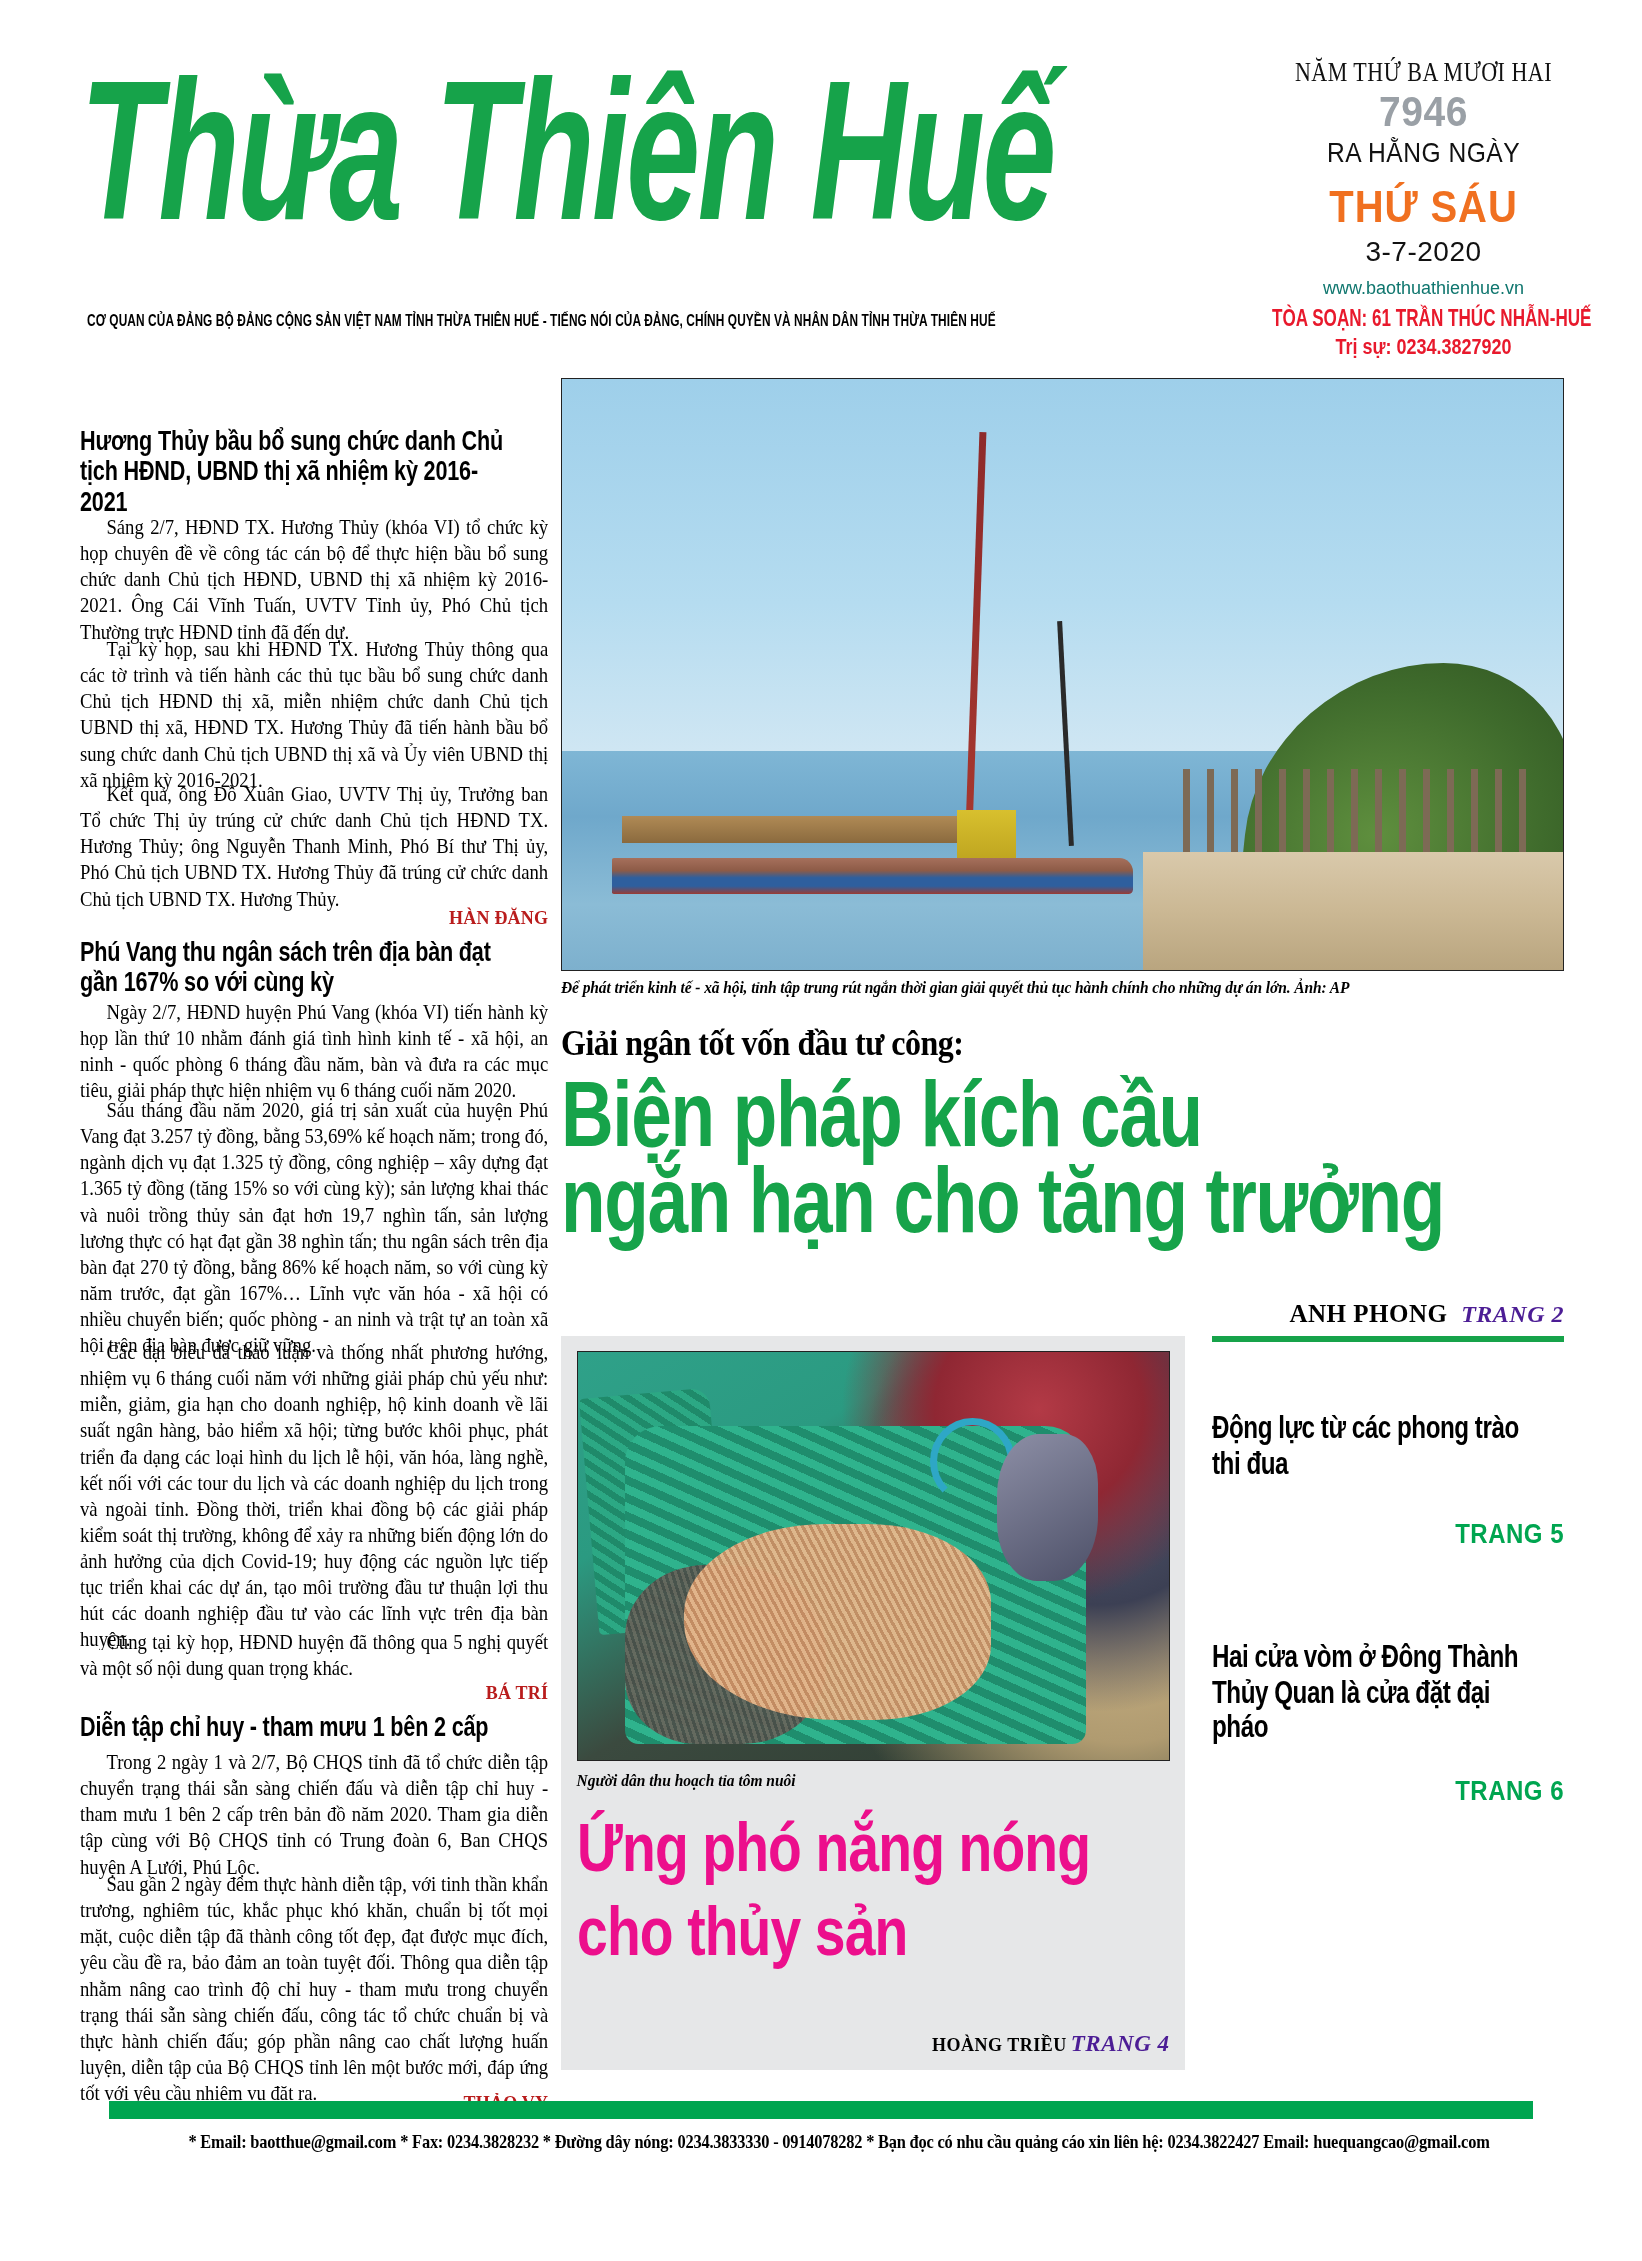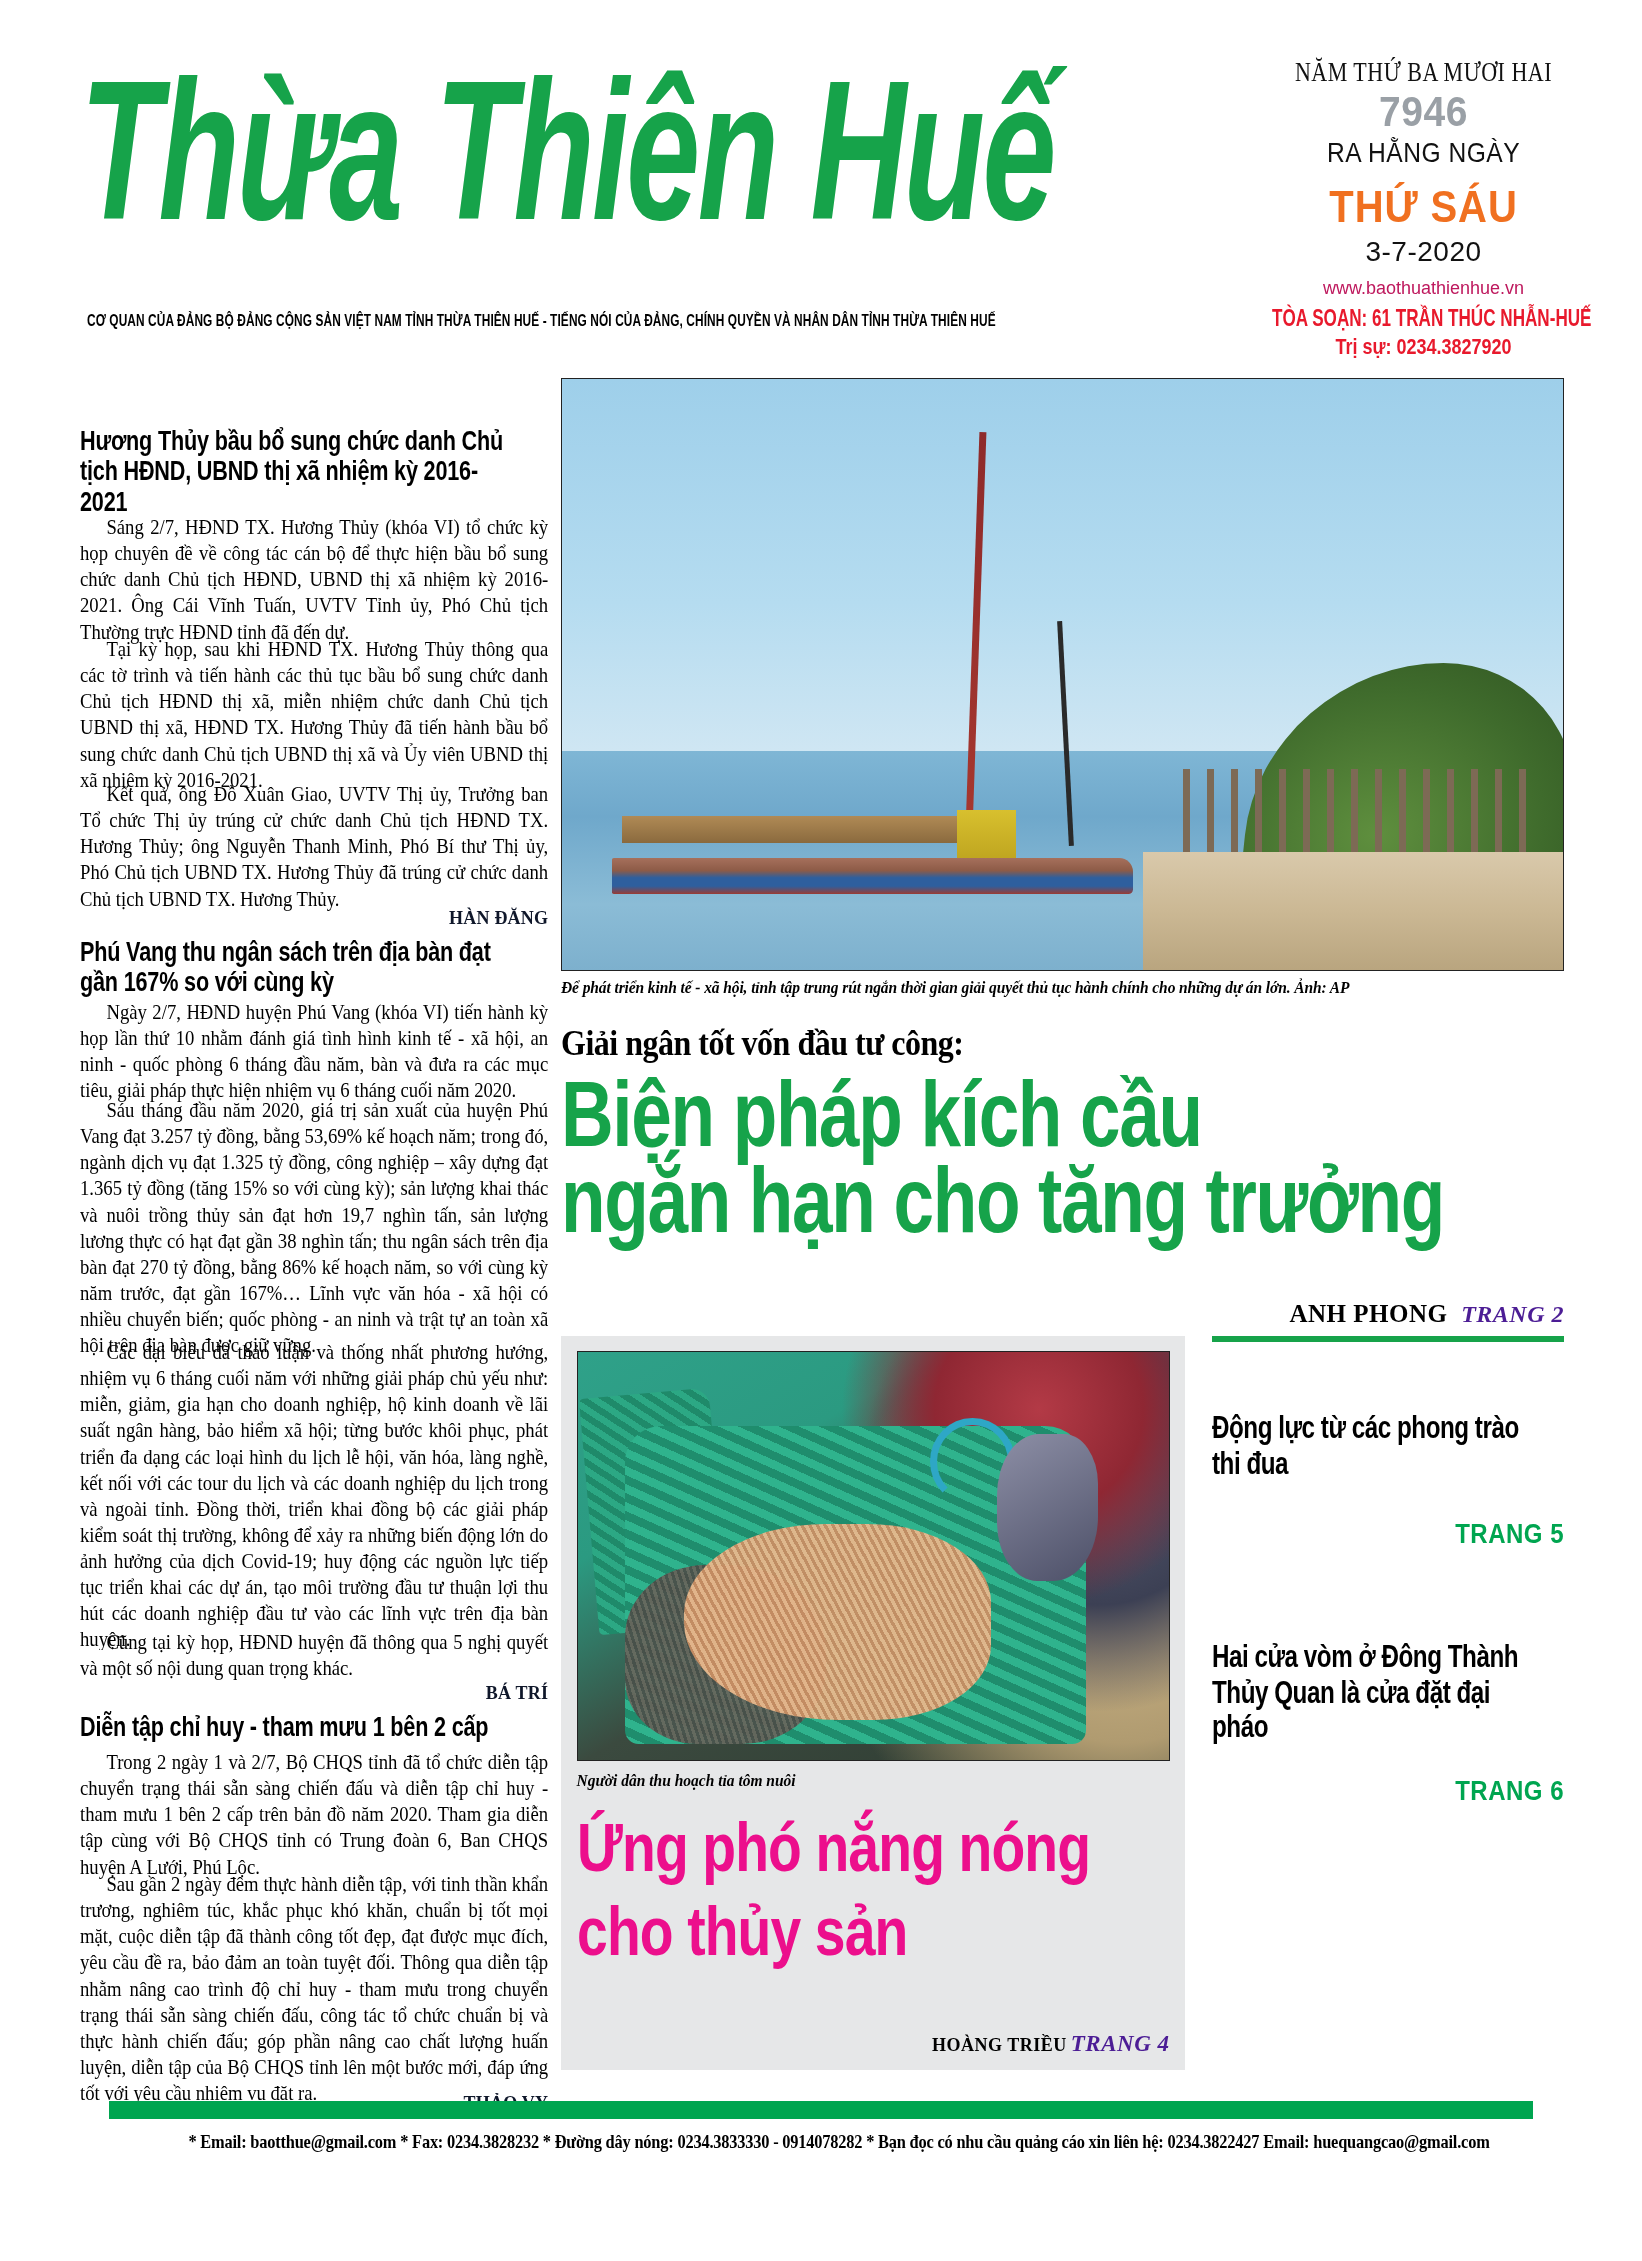--- a/index.html
+++ b/index.html
@@ -102,21 +102,21 @@
   .mr-date {
     font-family: "Liberation Sans", sans-serif;
     font-size: 28px;
     color: #111;
     letter-spacing: 0.5px;
     margin-bottom: 10px;
   }
   .mr-web {
     font-family: "Liberation Sans", sans-serif;
     font-size: 18px;
-    color: #be185d;
+    color: #0f766e;
     letter-spacing: 0px;
     margin-bottom: 9px;
   }
   .mr-office {
     font-family: "Liberation Sans", sans-serif;
     font-weight: bold;
     font-size: 18px;
     color: #e8192c;
     letter-spacing: 0px;
     transform: scaleY(1.3) scaleX(0.95);
@@ -177,21 +177,21 @@
     margin: 0 0 0.9px 0;
     color: #000;
     transform: scaleY(1.08);
     transform-origin: left top;
   }
   .byline {
     font-family: "Liberation Serif", serif;
     font-weight: bold;
     font-size: 18px;
     text-align: right;
-    color: #0f172a;
+    color: #b91c1c;
     margin: 4.6px 0 2.7px 0;
     letter-spacing: 0.2px;
   }
 
   
   .main-photo {
     width: 100%;
     height: 593px;
     border: 1.4px solid #222;
     box-sizing: border-box;

